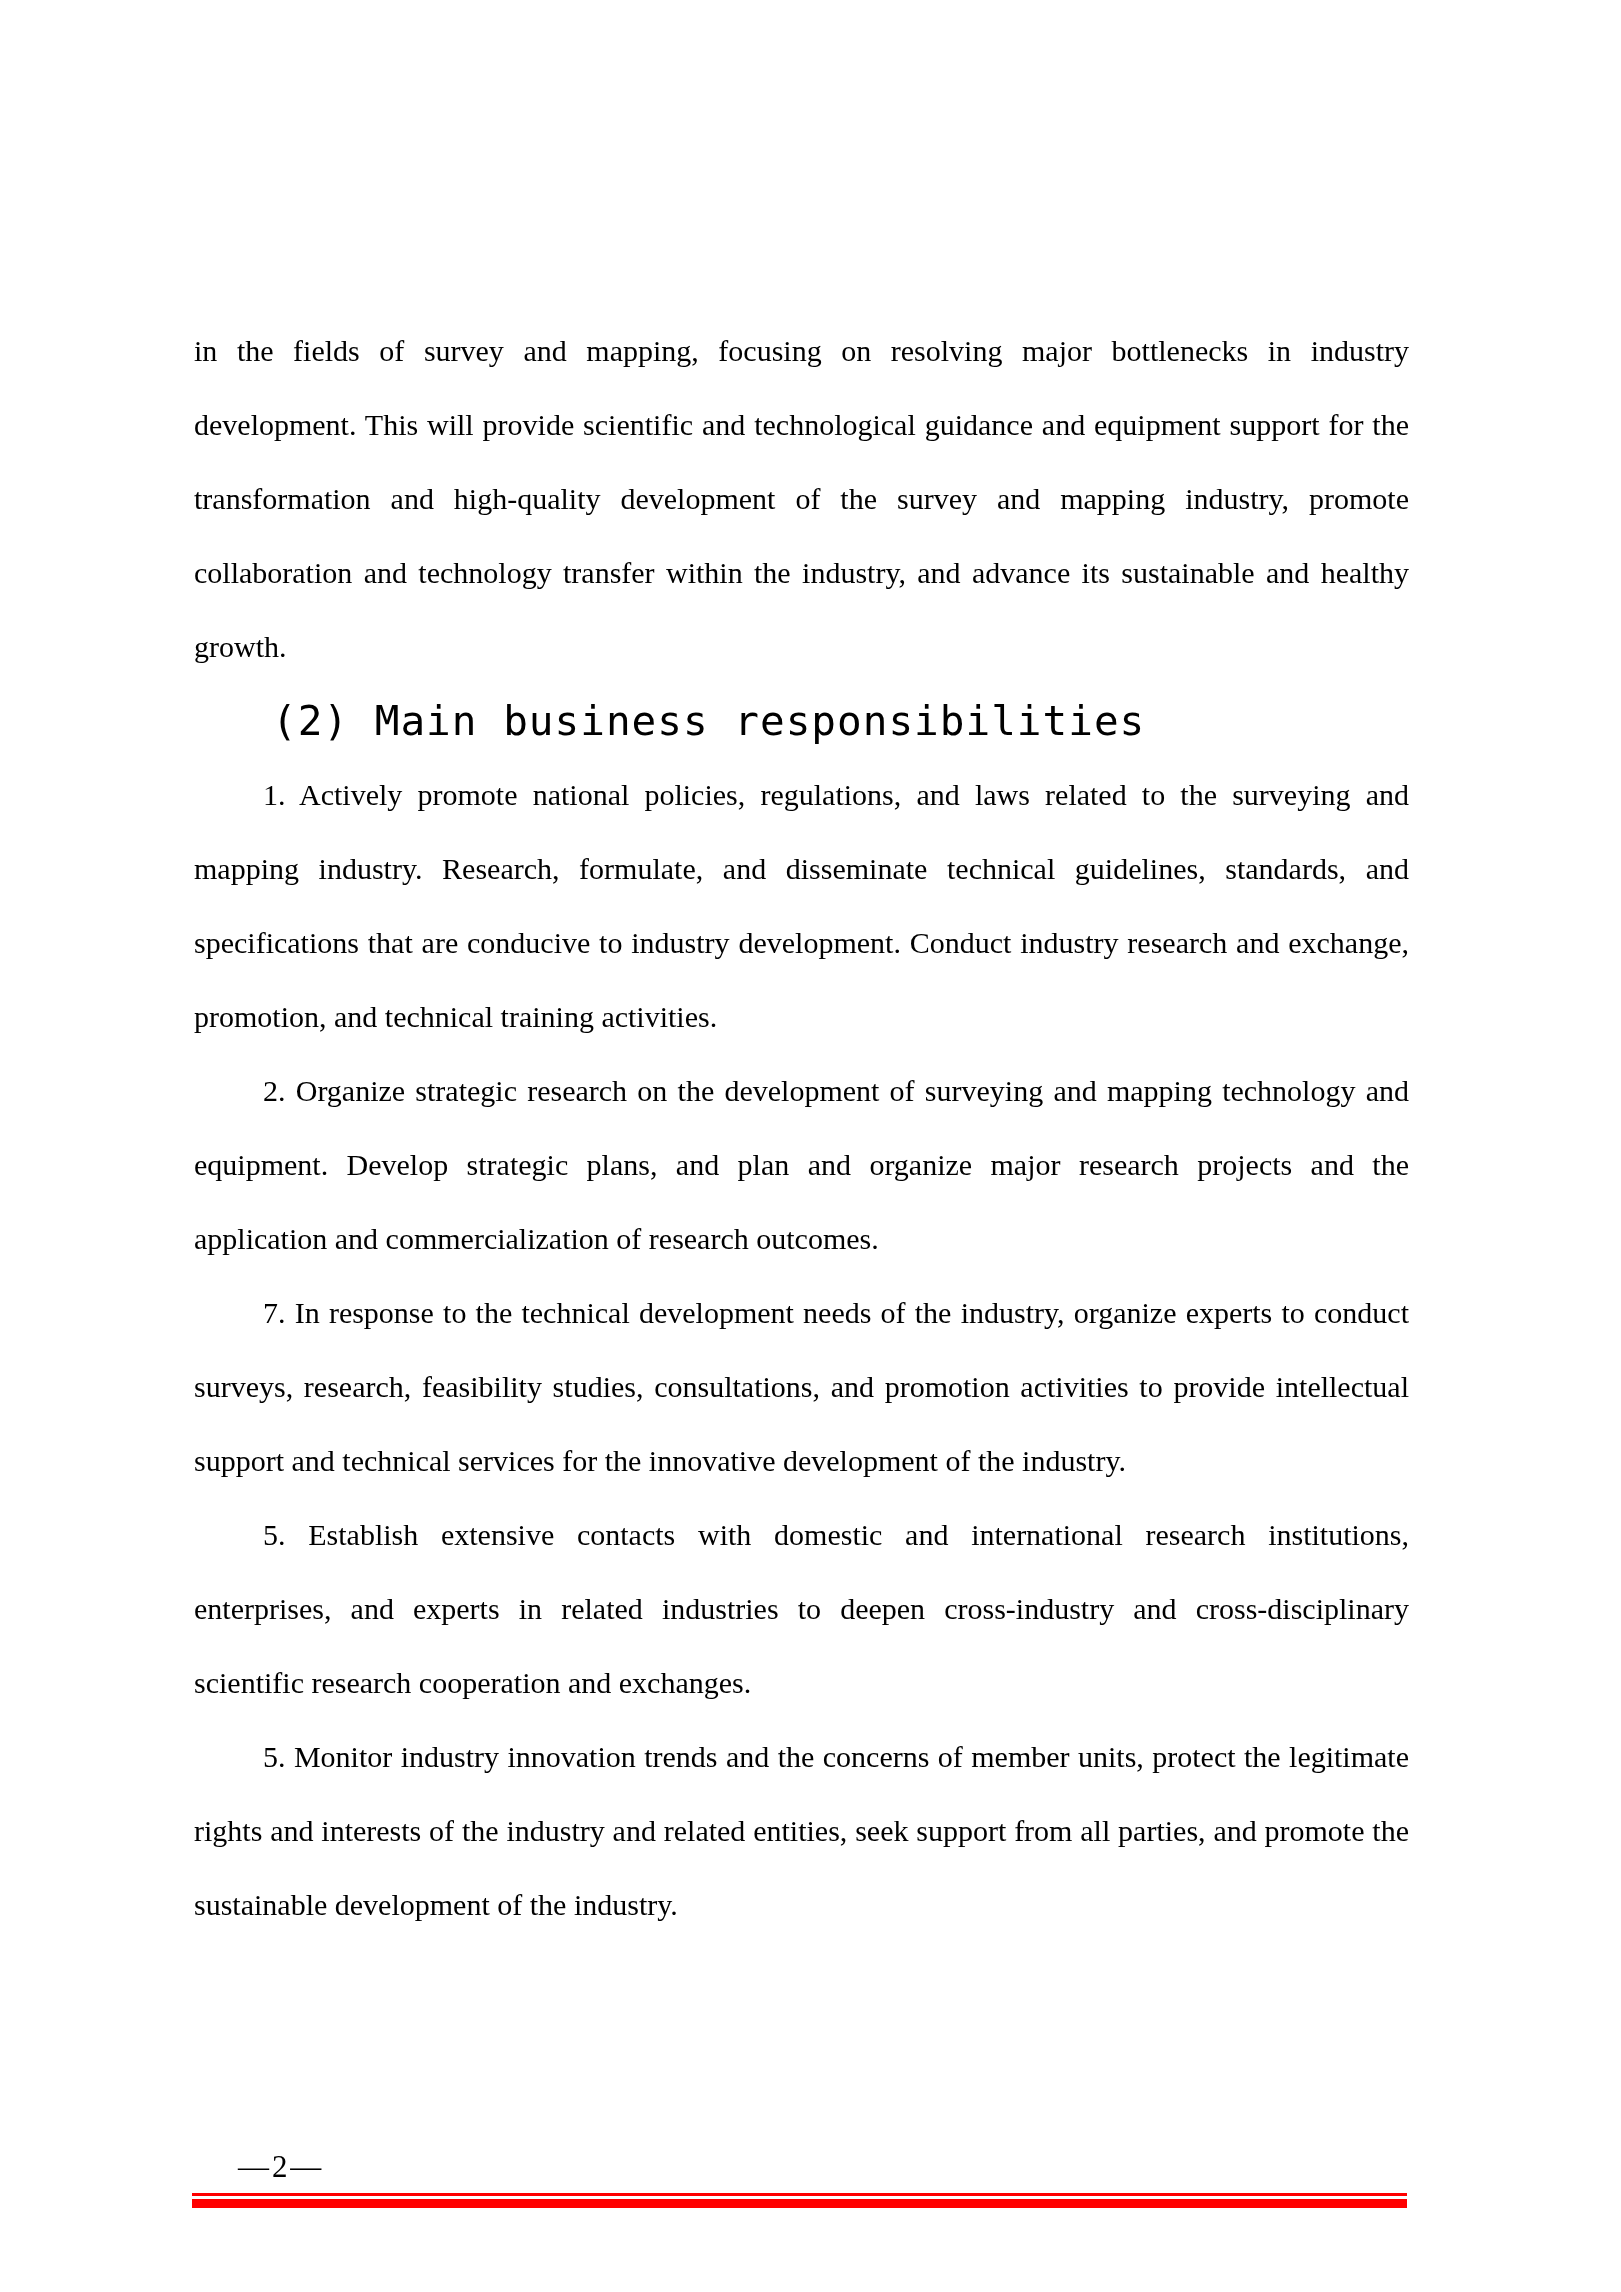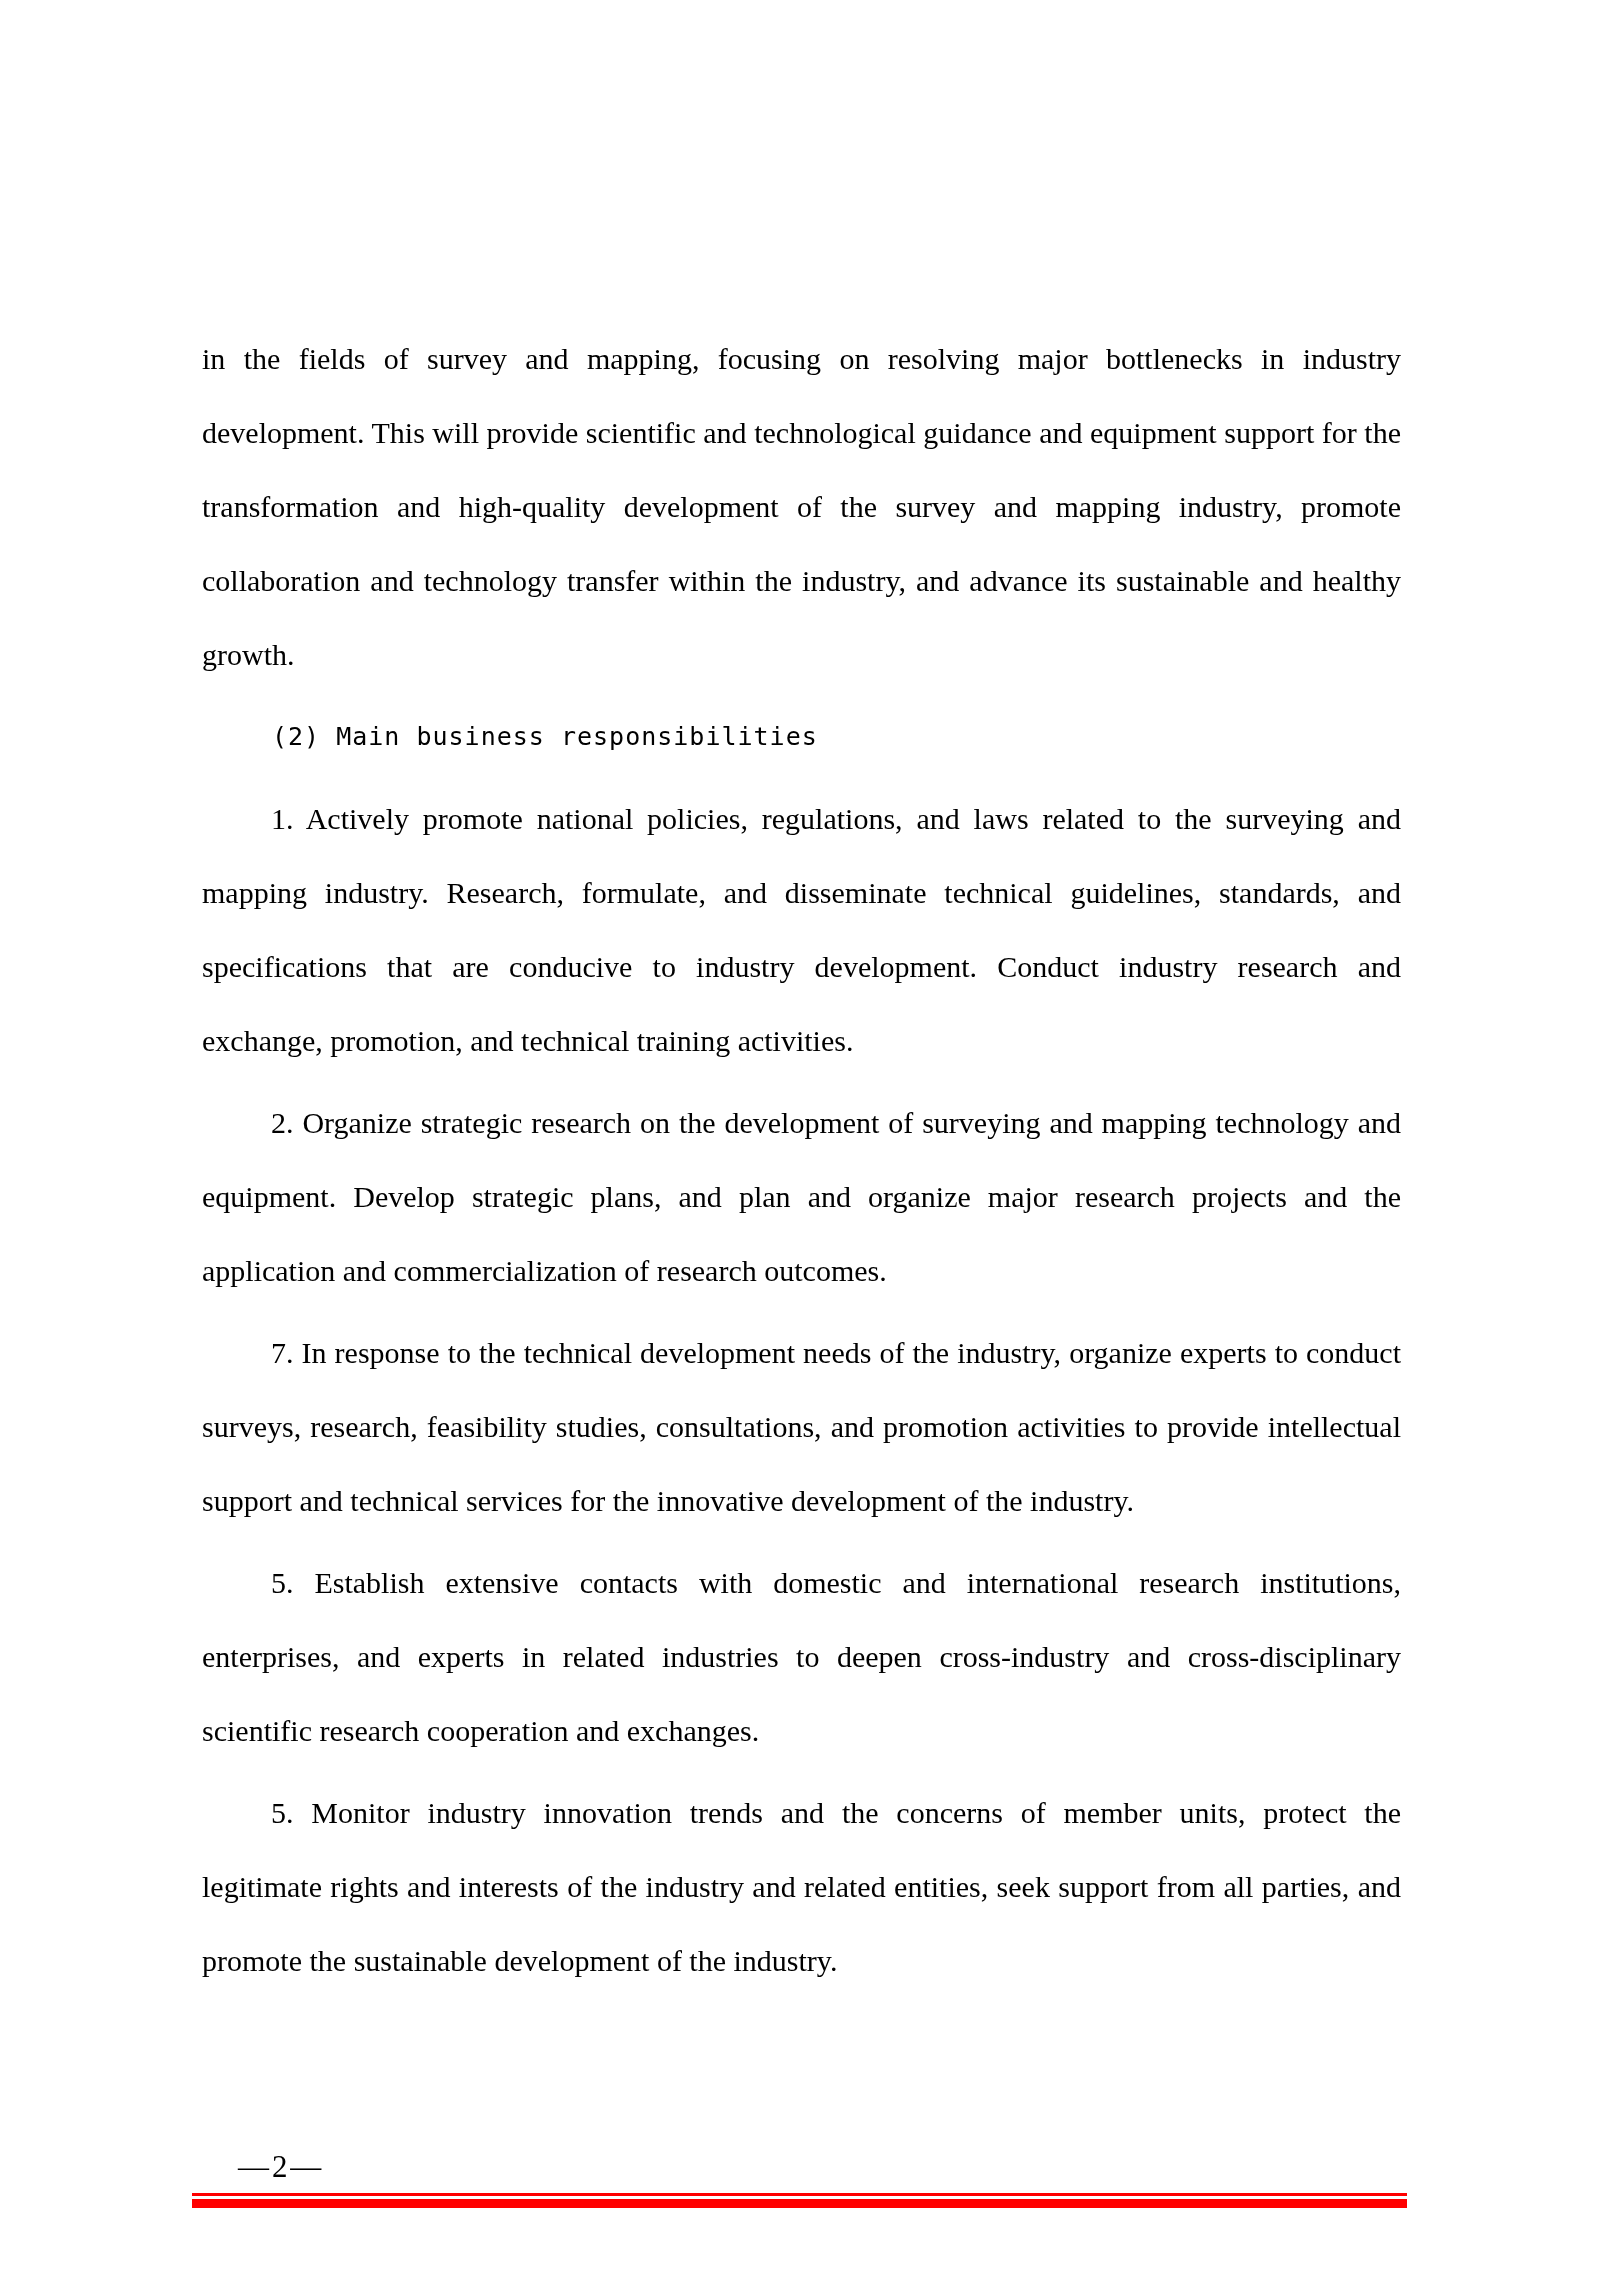--- a/index.html
+++ b/index.html
@@ -20,35 +20,35 @@
     position: absolute;
     left: 194px;
     top: 314px;
     width: 1215px;
     font-size: 30px;
     line-height: 74px;
     text-align: justify;
     text-align-last: left;
   }
   .content p {
-    margin: 8px;
+    margin: 0;
     padding: 0;
   }
   p.intro-para {
     text-indent: 0;
   }
   p.body-para {
     text-indent: 69px;
   }
   h2.section-heading {
     margin: 0;
     padding: 0 0 0 78px;
     font-family: "DejaVu Sans Mono", monospace;
     font-weight: normal;
-    font-size: 25px;
+    font-size: 41px;
     line-height: 74px;
     letter-spacing: 1px;
     text-align: left;
     white-space: nowrap;
   }
   .page-number {
     position: absolute;
     left: 238px;
     top: 2147px;
     font-size: 31px;

